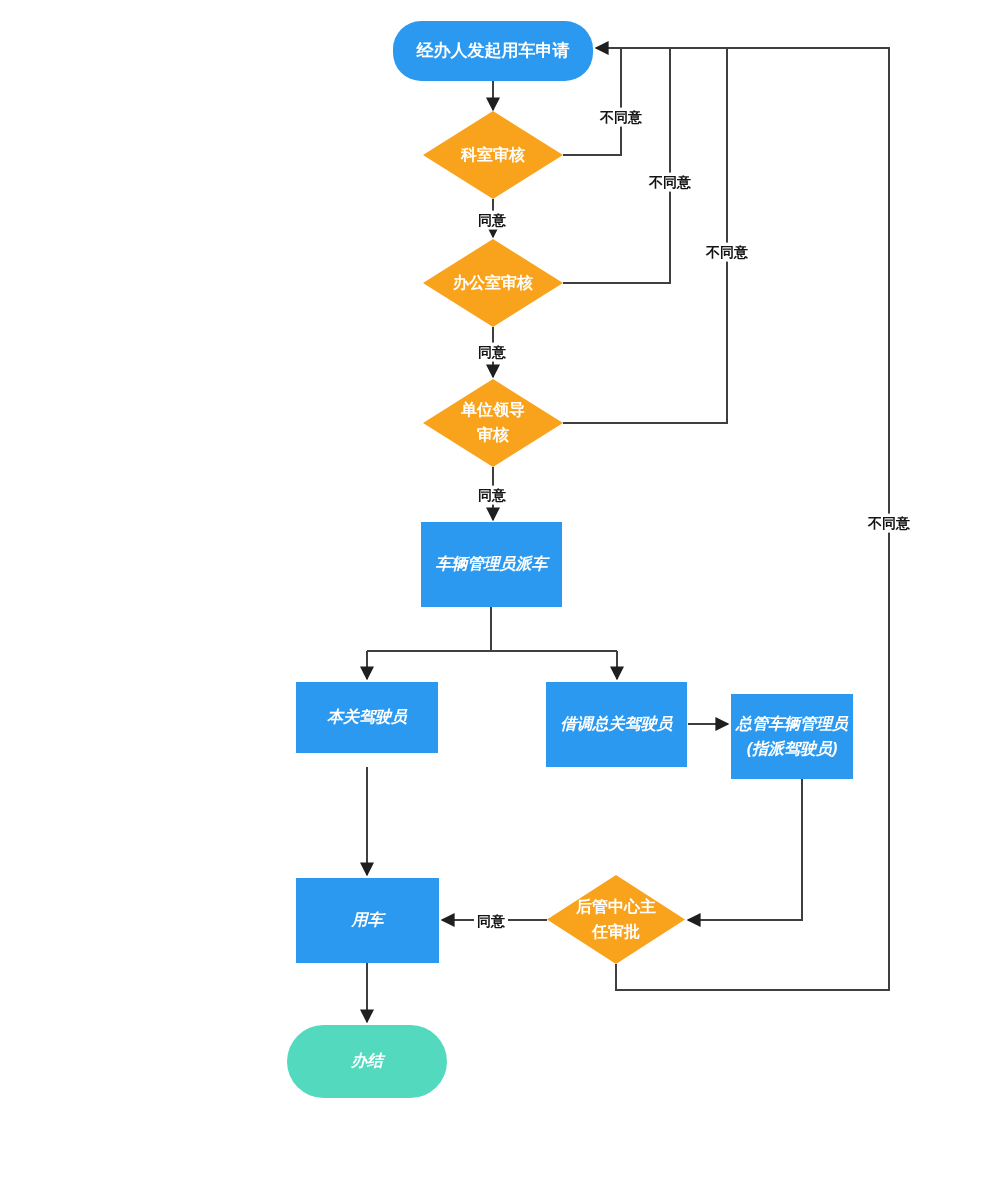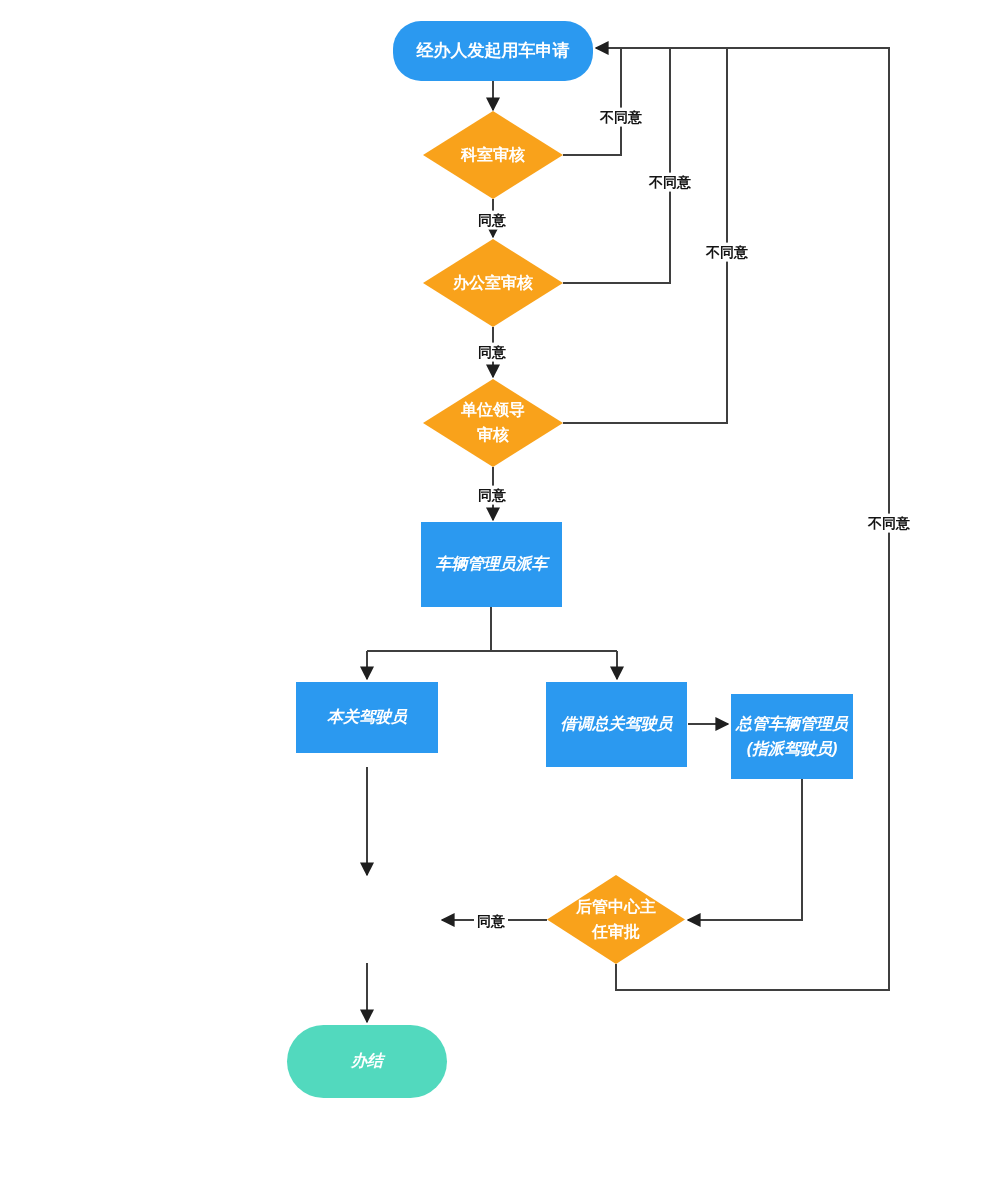--- a/index.html
+++ b/index.html
@@ -106,20 +106,21 @@
   <div class="node proc" style="left:296px; top:682px; width:142px; height:71px;">本关驾驶员</div>
 
   <div class="node proc" style="left:546px; top:682px; width:141px; height:85px;">借调总关驾驶员</div>
 
   <div class="node proc" style="left:731px; top:682px; width:122px; height:85px;margin-top:12px;">总管车辆管理员
 (指派驾驶员)</div>
 
   <div class="node diamond" style="left:547px; top:875px; width:138px; height:89px;">后管中心主
 任审批</div>
 
+  <div class="node proc" style="left:296px; top:878px; width:143px; height:85px;">用车</div>
 
   <div class="node pill-end" style="left:287px; top:1025px; width:160px; height:73px;">办结</div>
 
   <div class="edge-label" style="left:492px; top:220px;">同意</div>
 
   <div class="edge-label" style="left:492px; top:352px;">同意</div>
 
   <div class="edge-label" style="left:492px; top:495px;">同意</div>
 
   <div class="edge-label" style="left:491px; top:921px;">同意</div>

